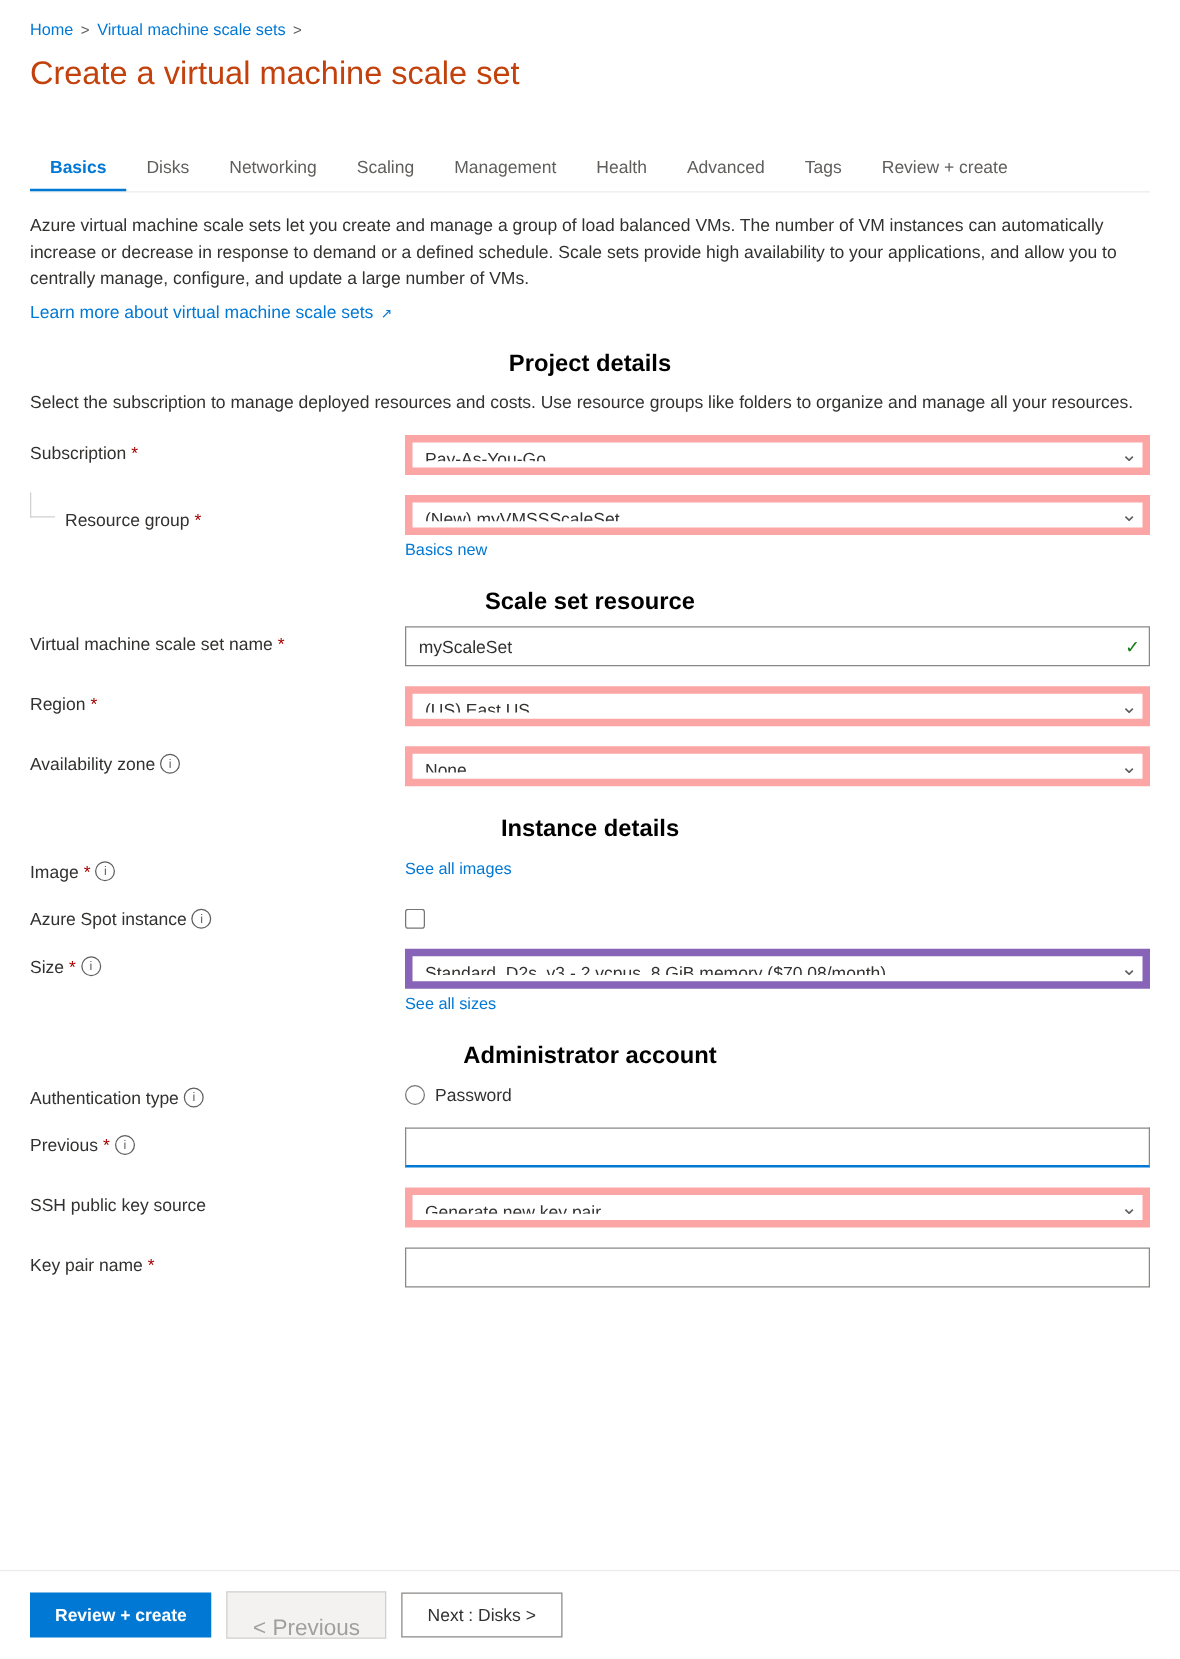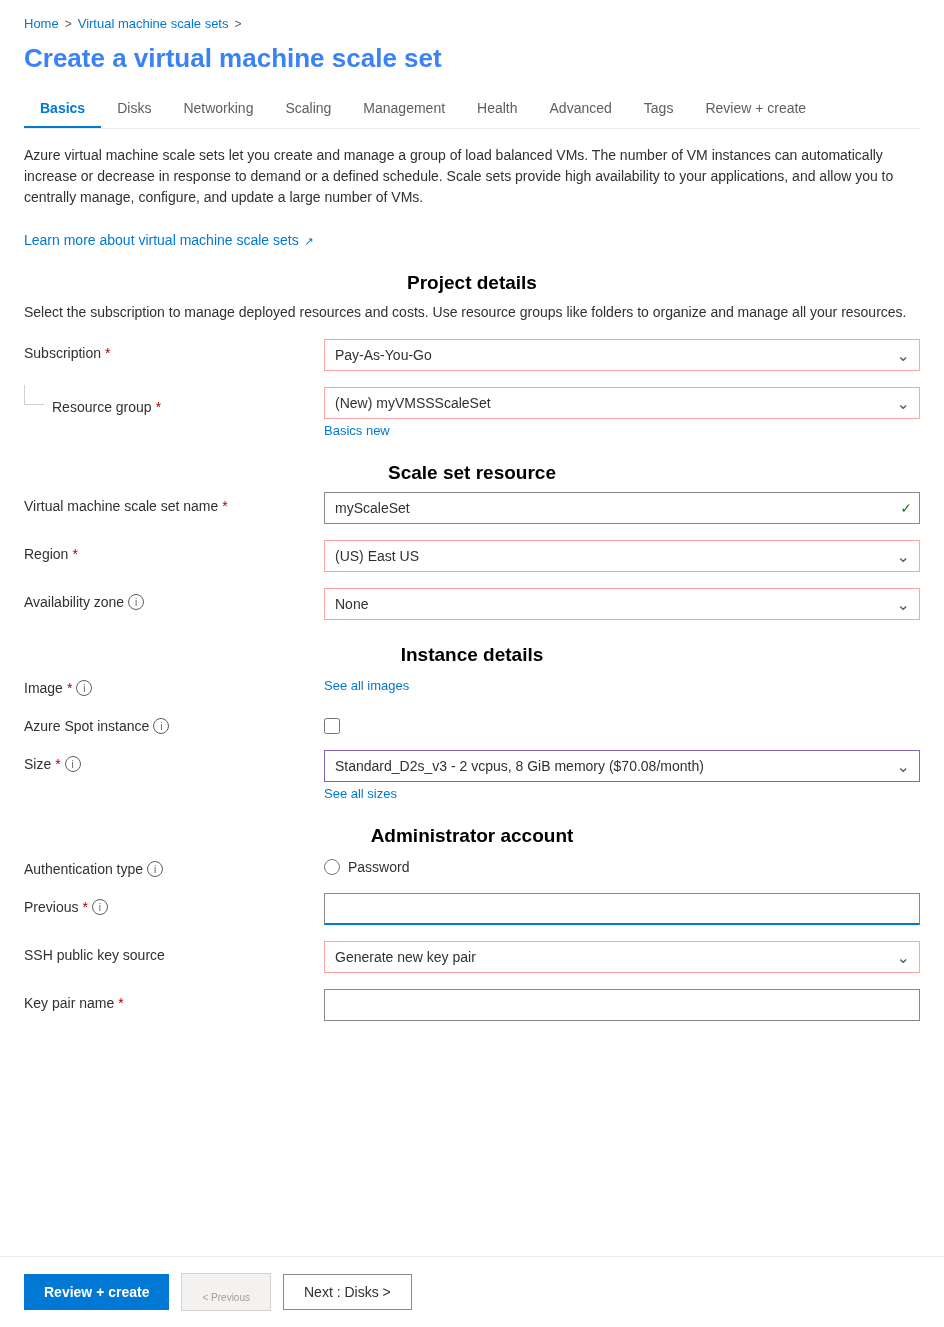--- a/index.html
+++ b/index.html
@@ -25,23 +25,23 @@
     .breadcrumb-sep {
       color: #605e5c;
       font-size: 12px;
     }
     .breadcrumb a {
       color: #0078d4;
       text-decoration: none;
     }
     .page-title {
       font-size: 26px;
-      font-weight: 700;
-      color: #3b82f6;
-      margin-bottom: 16px;
+      font-weight: 400;
+      color: #c2410c;
+      margin-bottom: 41px;
     }
     .tabs {
       display: flex;
       border-bottom: 1px solid #edebe9;
       margin-bottom: 16px;
       gap: 0;
     }
     .tab {
       padding: 10px 16px;
       font-size: 14px;
@@ -52,21 +52,21 @@
     }
     .tab.active {
       color: #0078d4;
       border-bottom: 2px solid #0078d4;
       font-weight: 600;
     }
     .description {
       font-size: 14px;
       color: #323130;
       line-height: 1.5;
-      margin-bottom: 24px;
+      margin-bottom: 8px;
     }
     .learn-more {
       color: #0078d4;
       text-decoration: none;
       font-size: 14px;
     }
     .external-icon {
       font-size: 11px;
       margin-left: 2px;
     }
@@ -115,21 +115,21 @@
       font-size: 10px;
       cursor: pointer;
       font-style: normal;
     }
     .form-control-wrap {
       flex: 1;
     }
     .form-select {
       width: 100%;
       padding: 5px 32px 5px 10px;
-      border: 1px solid #fca5a5;
+      border: 6px solid #fca5a5;
       background: #fff;
       font-size: 14px;
       color: #323130;
       appearance: none;
       cursor: pointer;
       height: 32px;
       position: relative;
     }
     .select-wrapper {
       position: relative;
@@ -238,21 +238,21 @@
       padding: 6px 20px;
       font-size: 14px;
       cursor: pointer;
       height: 36px;
     }
     .btn-disabled {
       background: #f3f2f1;
       color: #a19f9d;
       border: 1px solid #d2d0ce;
       padding: 18px 20px;
-      font-size: 10px;
+      font-size: 18px;
       cursor: not-allowed;
       height: 36px;
     }
     .resource-group-row {
       display: flex;
       align-items: flex-start;
       margin-bottom: 16px;
     }
     .rg-label-area {
       width: 300px;

